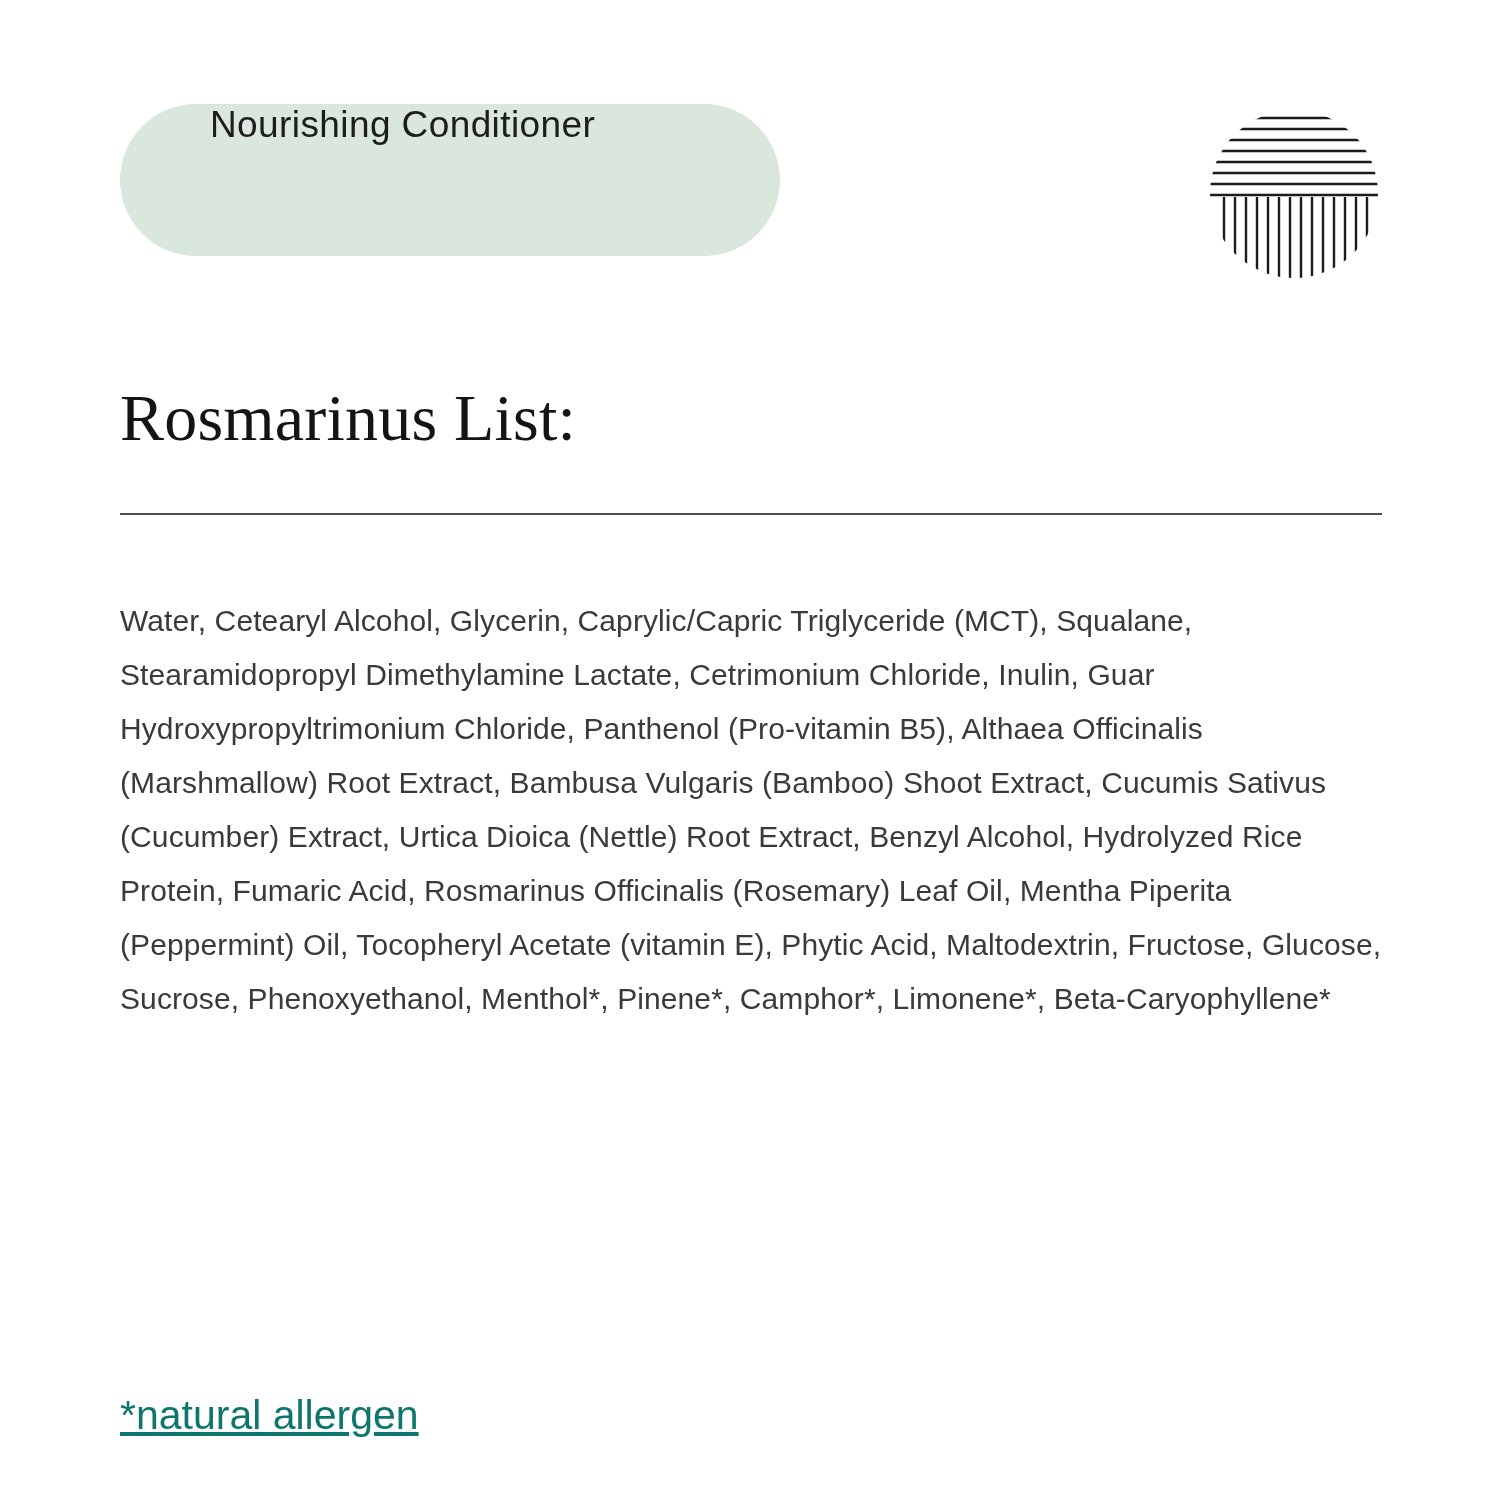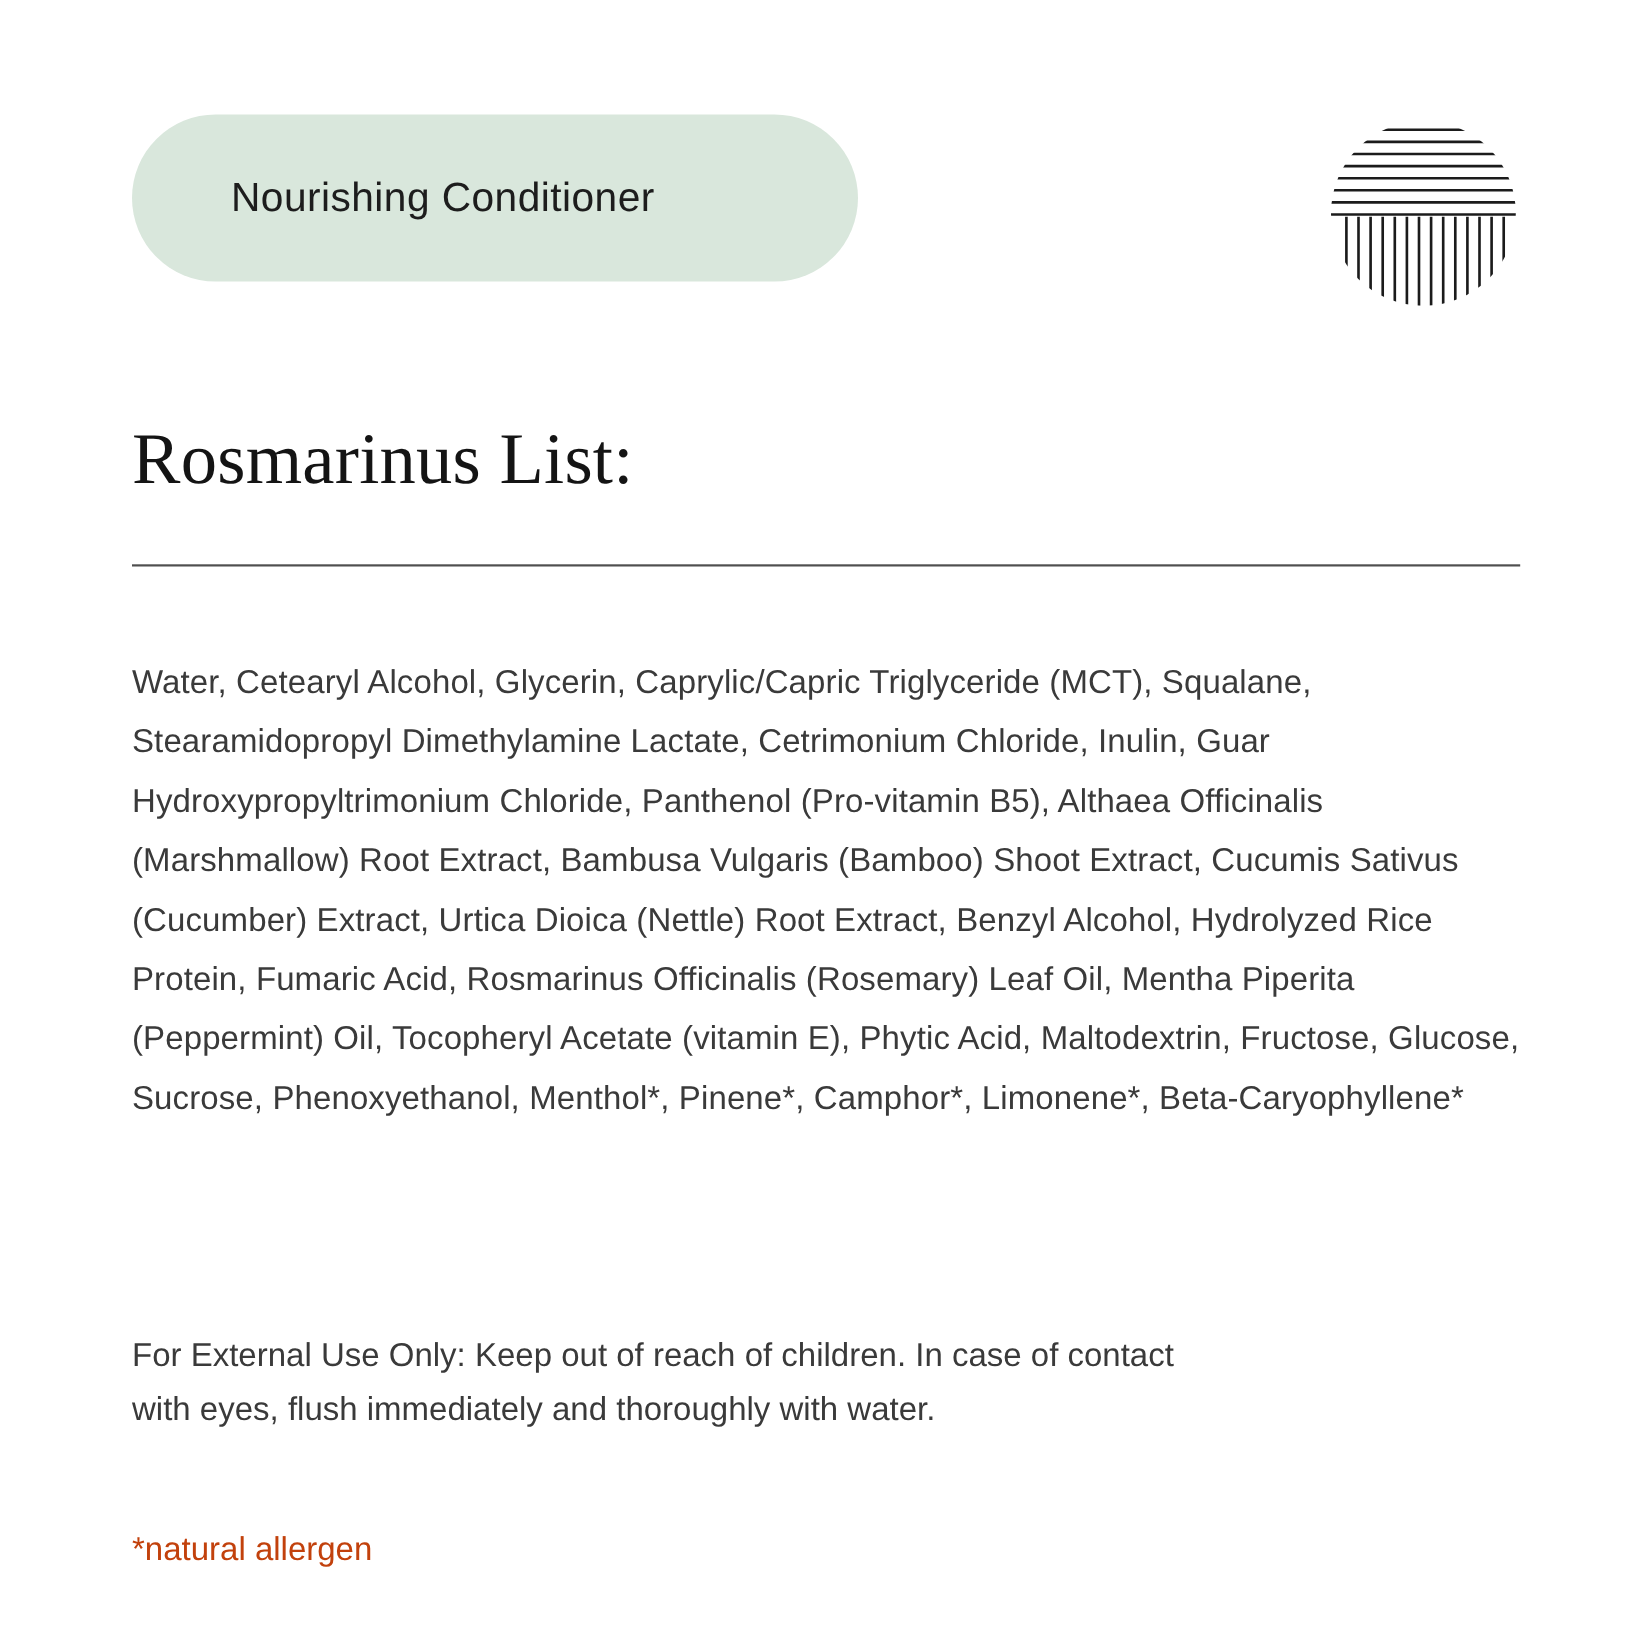--- a/index.html
+++ b/index.html
@@ -26,21 +26,21 @@
   .header {
     position: absolute;
     top: 104px;
     left: 120px;
     right: 120px;
     height: 180px;
   }
 
   .product-pill {
     display: inline-flex;
-    align-items: center;
+    align-items: flex-start;
     justify-content: flex-start;
     background: #d9e7dc;
     border-radius: 90px;
     height: 152px;
     min-width: 660px;
     padding: 0 88px 0 90px;
     box-sizing: border-box;
   }
   .product-pill span {
     font-size: 37px;
@@ -97,22 +97,23 @@
     width: 980px;
     font-size: 30px;
     line-height: 49px;
     color: #3a3a3a;
   }
 
   .allergen {
     position: absolute;
     top: 1392px;
     left: 120px;
-    font-size: 30px;
-    color: #c2410c;
+    font-size: 41px;
+    color: #0f766e;
+    text-decoration: underline;
   }
 
   
   .badge {
     position: absolute;
     right: 112px;
     bottom: 120px;
     width: 186px;
     height: 186px;
   }
@@ -162,18 +163,17 @@
         </g>
       </svg>
     </div>
   </div>
 
   <div class="title">Rosmarinus List:</div>
   <div class="rule"></div>
 
   <div class="ingredients">Water, Cetearyl Alcohol, Glycerin, Caprylic/Capric Triglyceride (MCT), Squalane, Stearamidopropyl Dimethylamine Lactate, Cetrimonium Chloride, Inulin, Guar Hydroxypropyltrimonium Chloride, Panthenol (Pro-vitamin B5), Althaea Officinalis (Marshmallow) Root Extract, Bambusa Vulgaris (Bamboo) Shoot Extract, Cucumis Sativus (Cucumber) Extract, Urtica Dioica (Nettle) Root Extract, Benzyl Alcohol, Hydrolyzed Rice Protein, Fumaric Acid, Rosmarinus Officinalis (Rosemary) Leaf Oil, Mentha Piperita (Peppermint) Oil, Tocopheryl Acetate (vitamin E), Phytic Acid, Maltodextrin, Fructose, Glucose, Sucrose, Phenoxyethanol, Menthol*, Pinene*, Camphor*, Limonene*, Beta-Caryophyllene*</div>
 
-  <div class="warning">For External Use Only: Keep out of reach of children. In case of contact with eyes, flush immediately and thoroughly with water.</div>
 
   <div class="allergen">*natural allergen</div>
 
 
 </div>
 
 </body></html>

